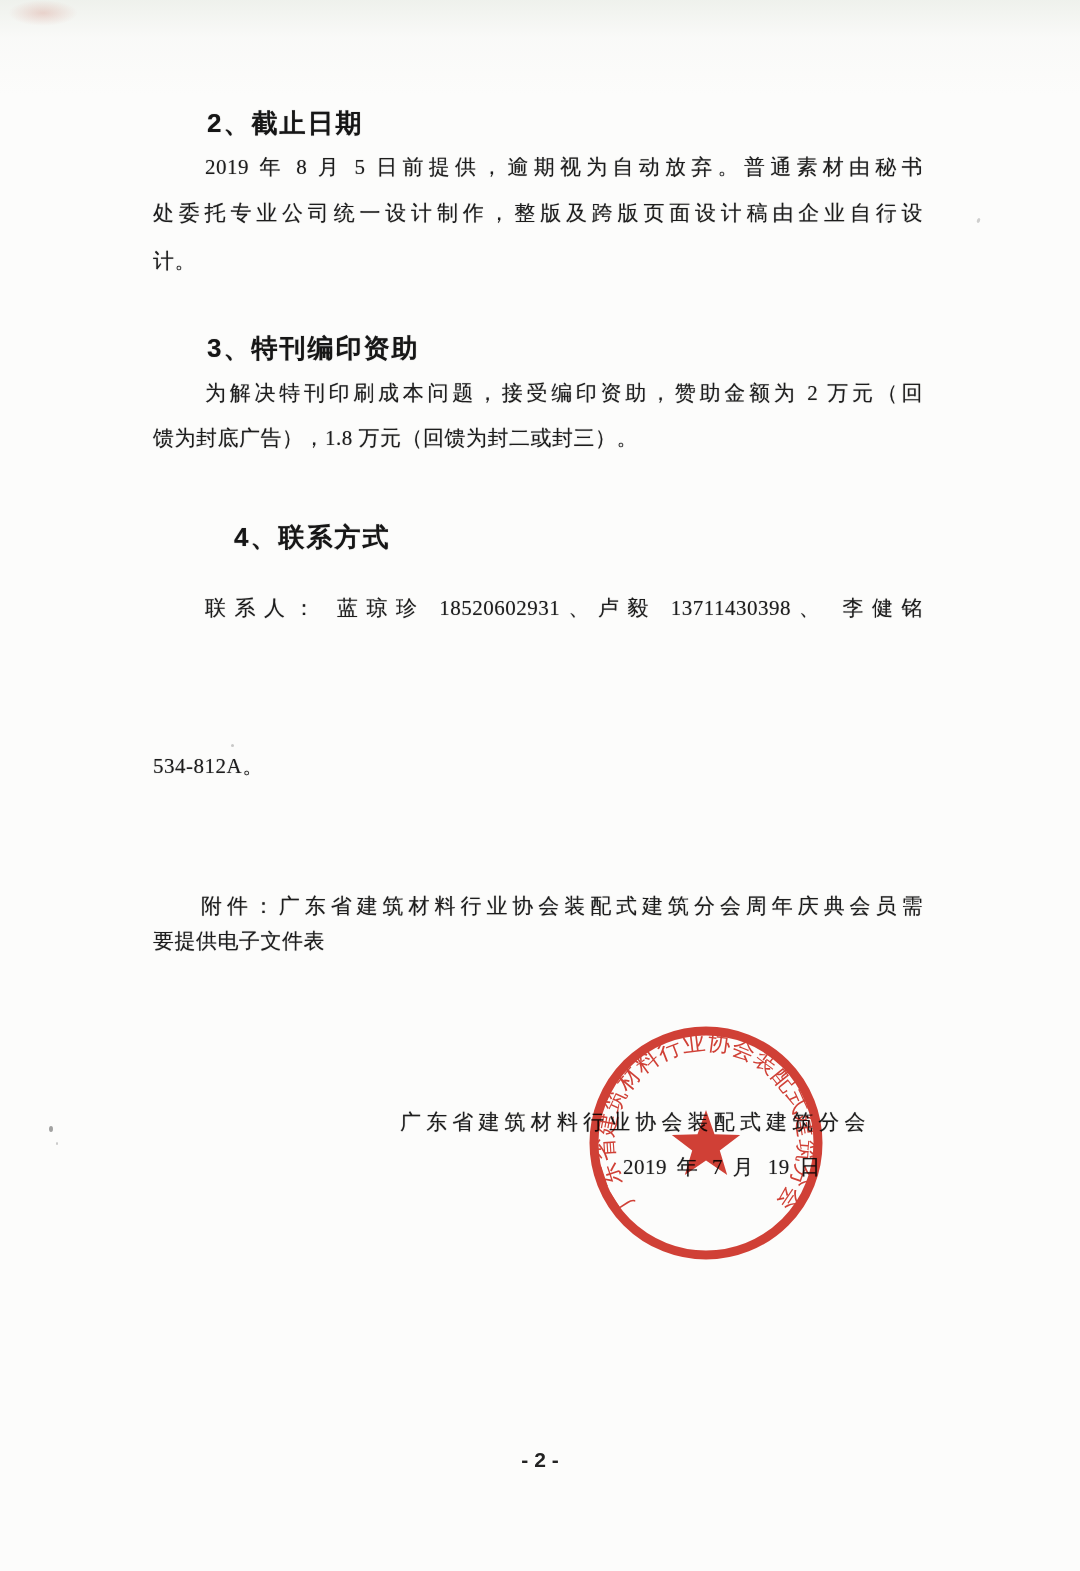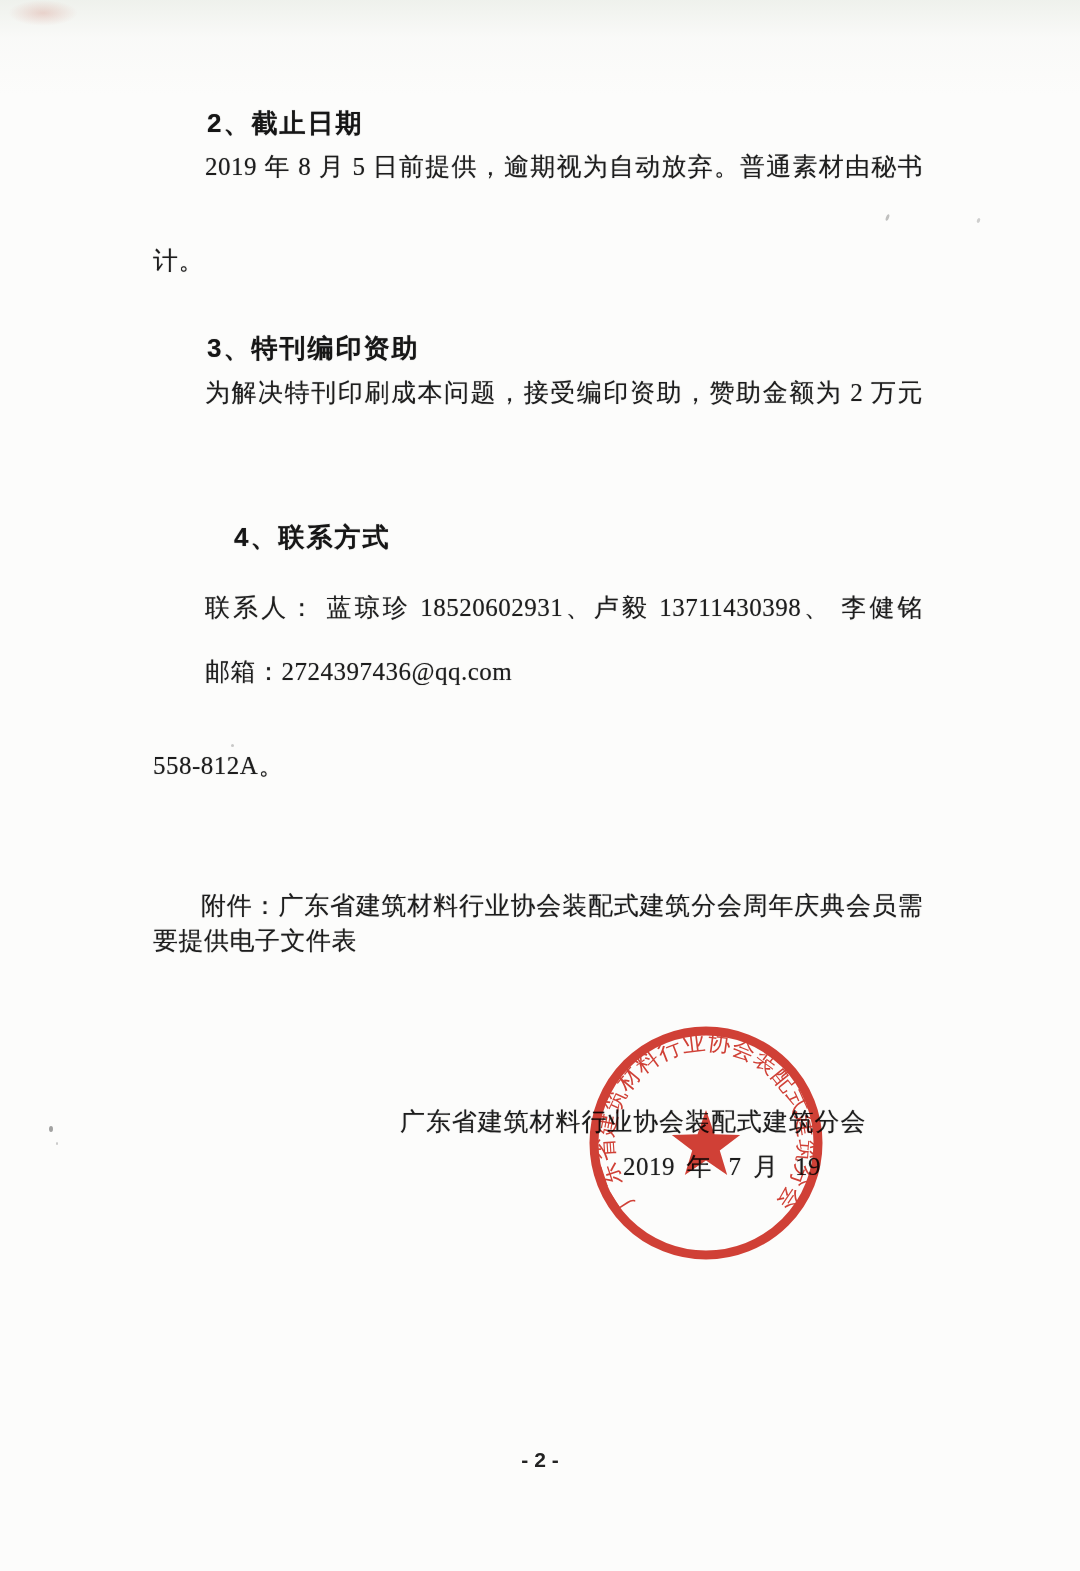--- a/index.html
+++ b/index.html
@@ -15,21 +15,21 @@
   }
   
   .page::before {
     content:"";
     position:absolute; left:0; top:0; width:100%; height:95px;
     background: linear-gradient(180deg, rgba(222,228,218,0.45) 0%, rgba(238,240,236,0.2) 40%, rgba(252,252,251,0) 100%);
     pointer-events:none;
   }
   .txt {
     position: absolute;
-    font-size: 25px;
+    font-size: 21px;
     line-height: 32px;
     white-space: nowrap;
     letter-spacing: 0.5px;
     text-shadow: 0 0 1px rgba(25,25,25,0.45);
   }
   .fill {
     white-space: normal;
     text-align: justify;
     text-align-last: justify;
     overflow: hidden;
@@ -69,29 +69,30 @@
 
   <div class="smudge" style="left:8px; top:0px; width:70px; height:26px;"></div>
   <div class="speck" style="left:49px; top:1126px; width:4px; height:6px;"></div>
   <div class="speck" style="left:56px; top:1142px; width:2px; height:3px; opacity:.35;"></div>
   <div class="speck" style="left:886px; top:214px; width:3px; height:7px; opacity:.4; transform:rotate(20deg);"></div>
   <div class="speck" style="left:977px; top:218px; width:3px; height:5px; opacity:.3; transform:rotate(25deg);"></div>
   <div class="speck" style="left:231px; top:744px; width:3px; height:3px; opacity:.35;"></div>
 
   <div class="txt heading" style="left:207px; top:107px;">2、截止日期</div>
   <div class="txt fill" style="left:153px; top:151px; width:718px; padding-left:52px;">2019 年 8 月 5 日前提供，逾期视为自动放弃。普通素材由秘书</div>
+  <div class="txt fill" style="left:153px; top:197px; width:770px;">处委托专业公司统一设计制作，整版及跨版页面设计稿由企业自行设</div>
   <div class="txt" style="left:153px; top:245px;">计。</div>
 
   <div class="txt heading" style="left:207px; top:332px;">3、特刊编印资助</div>
   <div class="txt fill" style="left:153px; top:377px; width:718px; padding-left:52px;">为解决特刊印刷成本问题，接受编印资助，赞助金额为 2 万元（回</div>
+  <div class="txt" style="left:153px; top:422px;">馈为封底广告），1.8 万元（回馈为封二或封三）。</div>
 
   <div class="txt heading" style="left:213px; top:521px;margin-left:21px;">4、联系方式</div>
   <div class="txt fill" style="left:153px; top:564px; width:718px; padding-left:52px;margin-top:28px;">联系人： 蓝琼珍 18520602931、卢毅 13711430398、 李健铭</div>
-  <div class="txt" style="left:205px; top:656px;">邮箱：2724397436@qq.com</div>
-  <div class="txt" style="left:153px; top:750px;">558-812A。</div>
+  <div class="txt" style="left:153px; top:750px;">534-812A。</div>
 
   <div class="txt fill" style="left:153px; top:890px; width:722px; padding-left:48px;">附件：广东省建筑材料行业协会装配式建筑分会周年庆典会员需</div>
   <div class="txt" style="left:153px; top:925px;">要提供电子文件表</div>
 
   <div class="txt fill" style="left:400px; top:1106px; width:466px;">广东省建筑材料行业协会装配式建筑分会</div>
   <div class="txt fill" style="left:623px; top:1151px; width:198px;">2019 年 7 月 19 日</div>
 
   <svg class="seal" width="250" height="250" viewBox="0 0 250 250" style="left:581px; top:1018px;">
     <circle cx="125" cy="125" r="112" fill="none" stroke-width="9" stroke="#cf3126"></circle>
     <path id="sealArc" d="M 53.8 184.8 A 93 93 0 1 1 196.2 184.8" fill="none"></path>

